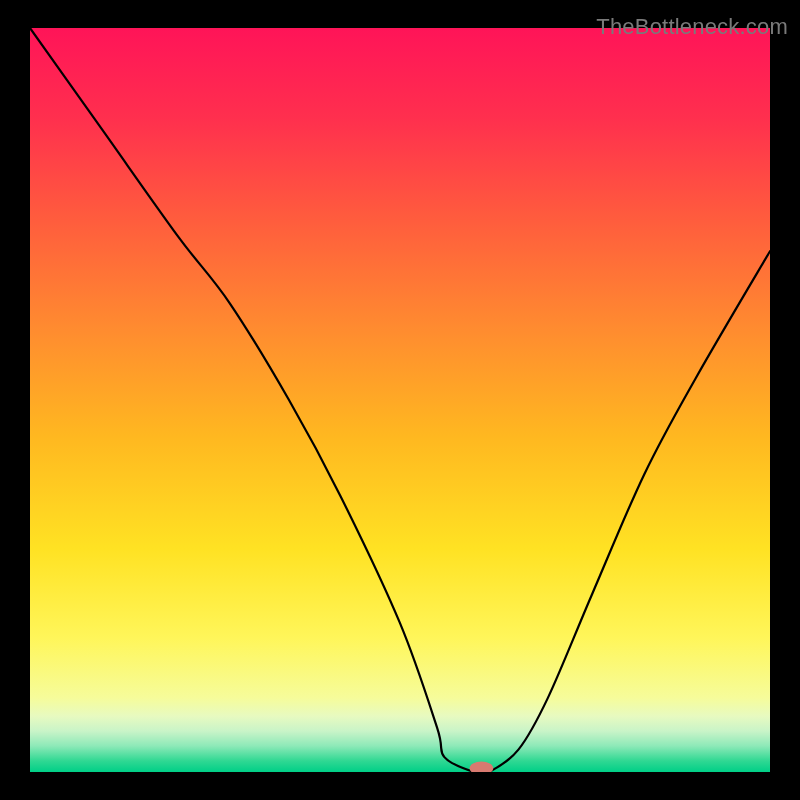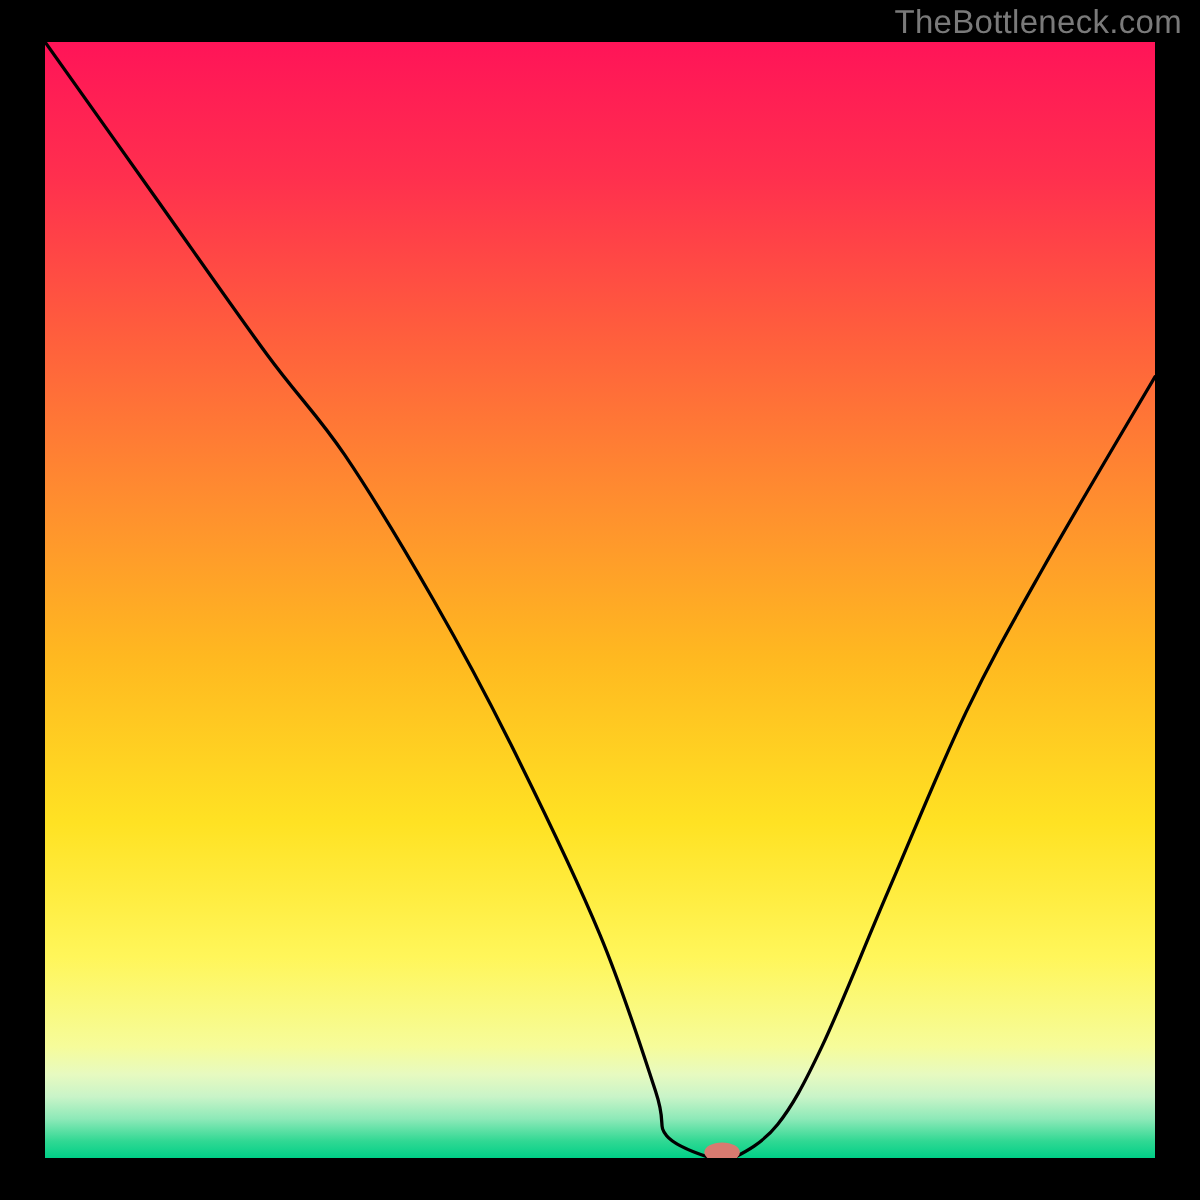--- a/index.html
+++ b/index.html
@@ -12,21 +12,21 @@
     font-family: Arial, Helvetica, sans-serif;
   }
   .frame {
     position: relative;
     width: 800px;
     height: 800px;
     background: #000;
   }
   .watermark {
     position: absolute;
-    top: 2px;
+    top: 14px;
     right: 12px;
     color: #7a7a7a;
     font-size: 22px;
     font-weight: 500;
     letter-spacing: 0.2px;
     z-index: 10;
   }
   .plot-area {
     position: absolute;
     left: 30px;

